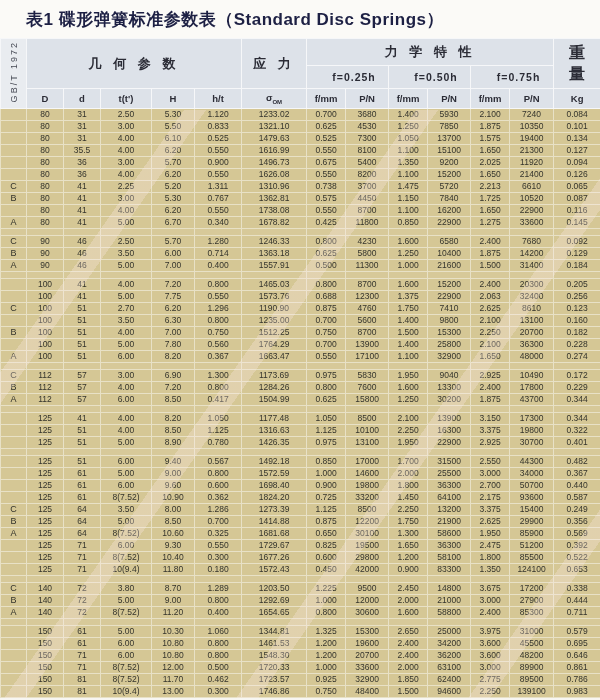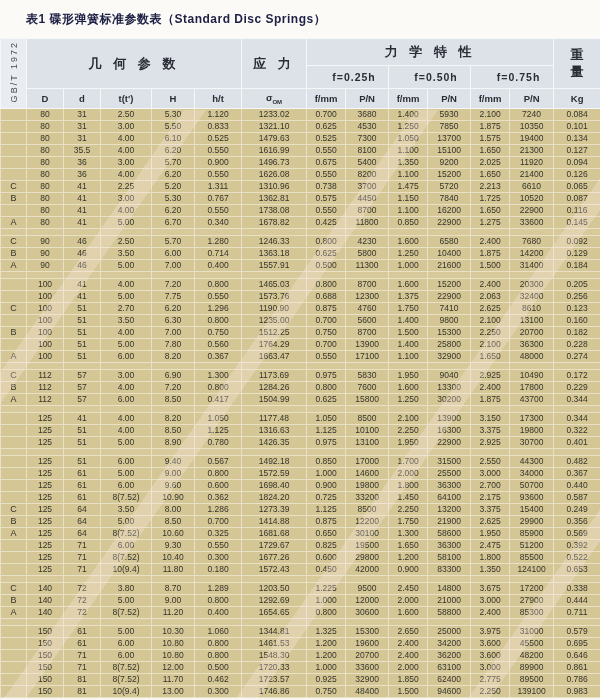--- a/index.html
+++ b/index.html
@@ -6,21 +6,21 @@
   body{
     width:600px;height:700px;overflow:hidden;background:#f7f6f2;
     font-family:"Liberation Sans","DejaVu Sans",sans-serif;
     position:relative;
   }
   .title-bar{
     height:38px;display:flex;align-items:center;padding-left:26px;
     background:#fbfaf7;
   }
   .title-bar .title{
-    font-size:12px;font-weight:bold;color:#1d2044;letter-spacing:0.5px;
+    font-size:17px;font-weight:bold;color:#1d2044;letter-spacing:0.5px;
   }
   table{
     width:600px;table-layout:fixed;border-collapse:collapse;
   }
   thead th{
     background:#dde2e9;color:#2b2c36;border:1px solid #f6f7f9;
     font-weight:bold;padding:0;vertical-align:middle;text-align:center;
   }
   thead{border-bottom:1px solid #a9ad9a;}
   th.gbt{
@@ -28,21 +28,21 @@
   }
   .vert{
     writing-mode:vertical-rl;transform:rotate(180deg);
     font-size:9px;font-weight:normal;color:#474a55;letter-spacing:2px;
     display:inline-block;
   }
   tr.h1 th{height:26px;font-size:13px;letter-spacing:4px;}
   tr.h1 th.weight-cell{letter-spacing:0;}
   tr.h2 th{height:22px;font-size:10.5px;letter-spacing:1px;font-weight:bold;padding-left:13px;}
   tr.h3 th{height:19px;font-size:9.5px;letter-spacing:0;font-weight:bold;}
-  .wstack{display:inline-block;width:1em;line-height:1.3;font-size:13px;}
+  .wstack{display:inline-block;width:1em;line-height:1.3;font-size:16px;}
   sub.sig{font-size:6px;font-weight:bold;}
   tbody td{
     background:#d5c795;border:1px solid #e8e1c6;color:#34342c;
     font-size:8.5px;text-align:center;vertical-align:middle;
     height:11px;padding:0;line-height:1;white-space:nowrap;overflow:hidden;
   }
   tbody tr.sep td{height:6px;background:#d7c999;}
   tbody td.cls{font-size:9px;}
   .watermark{
     position:absolute;left:0;top:110px;width:600px;height:588px;

